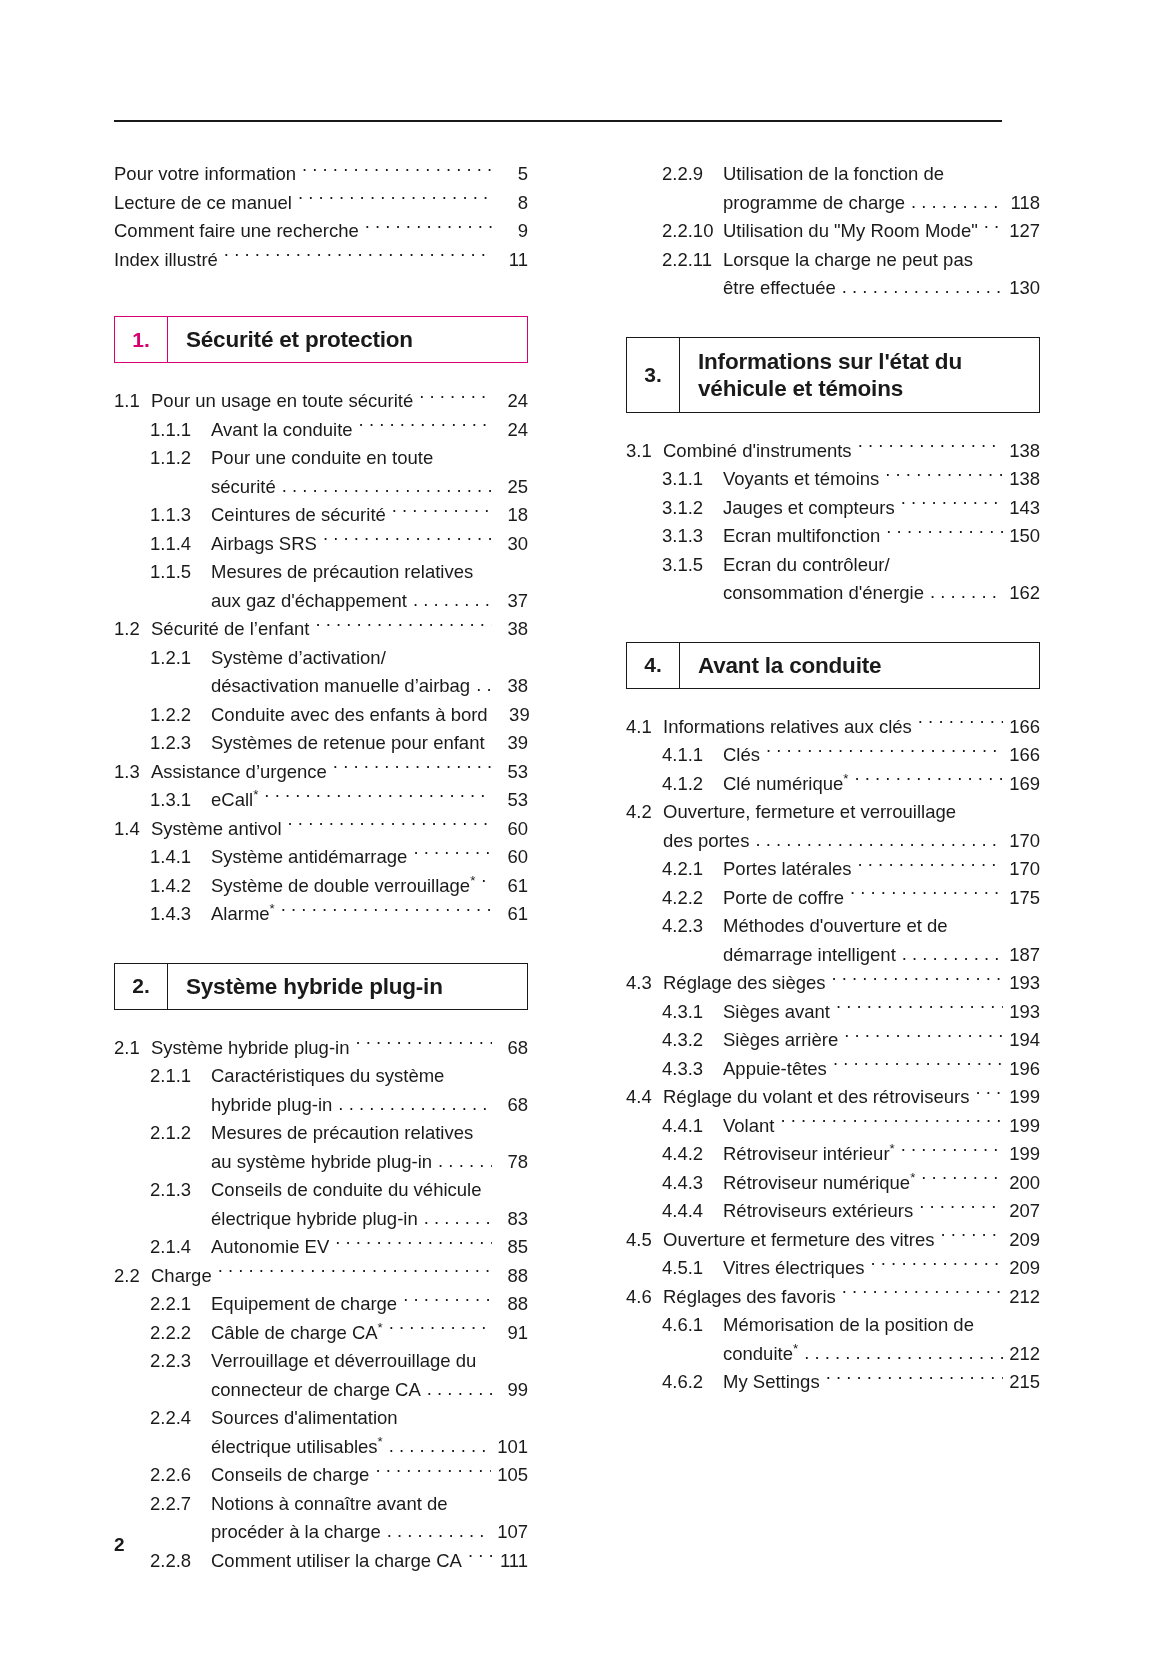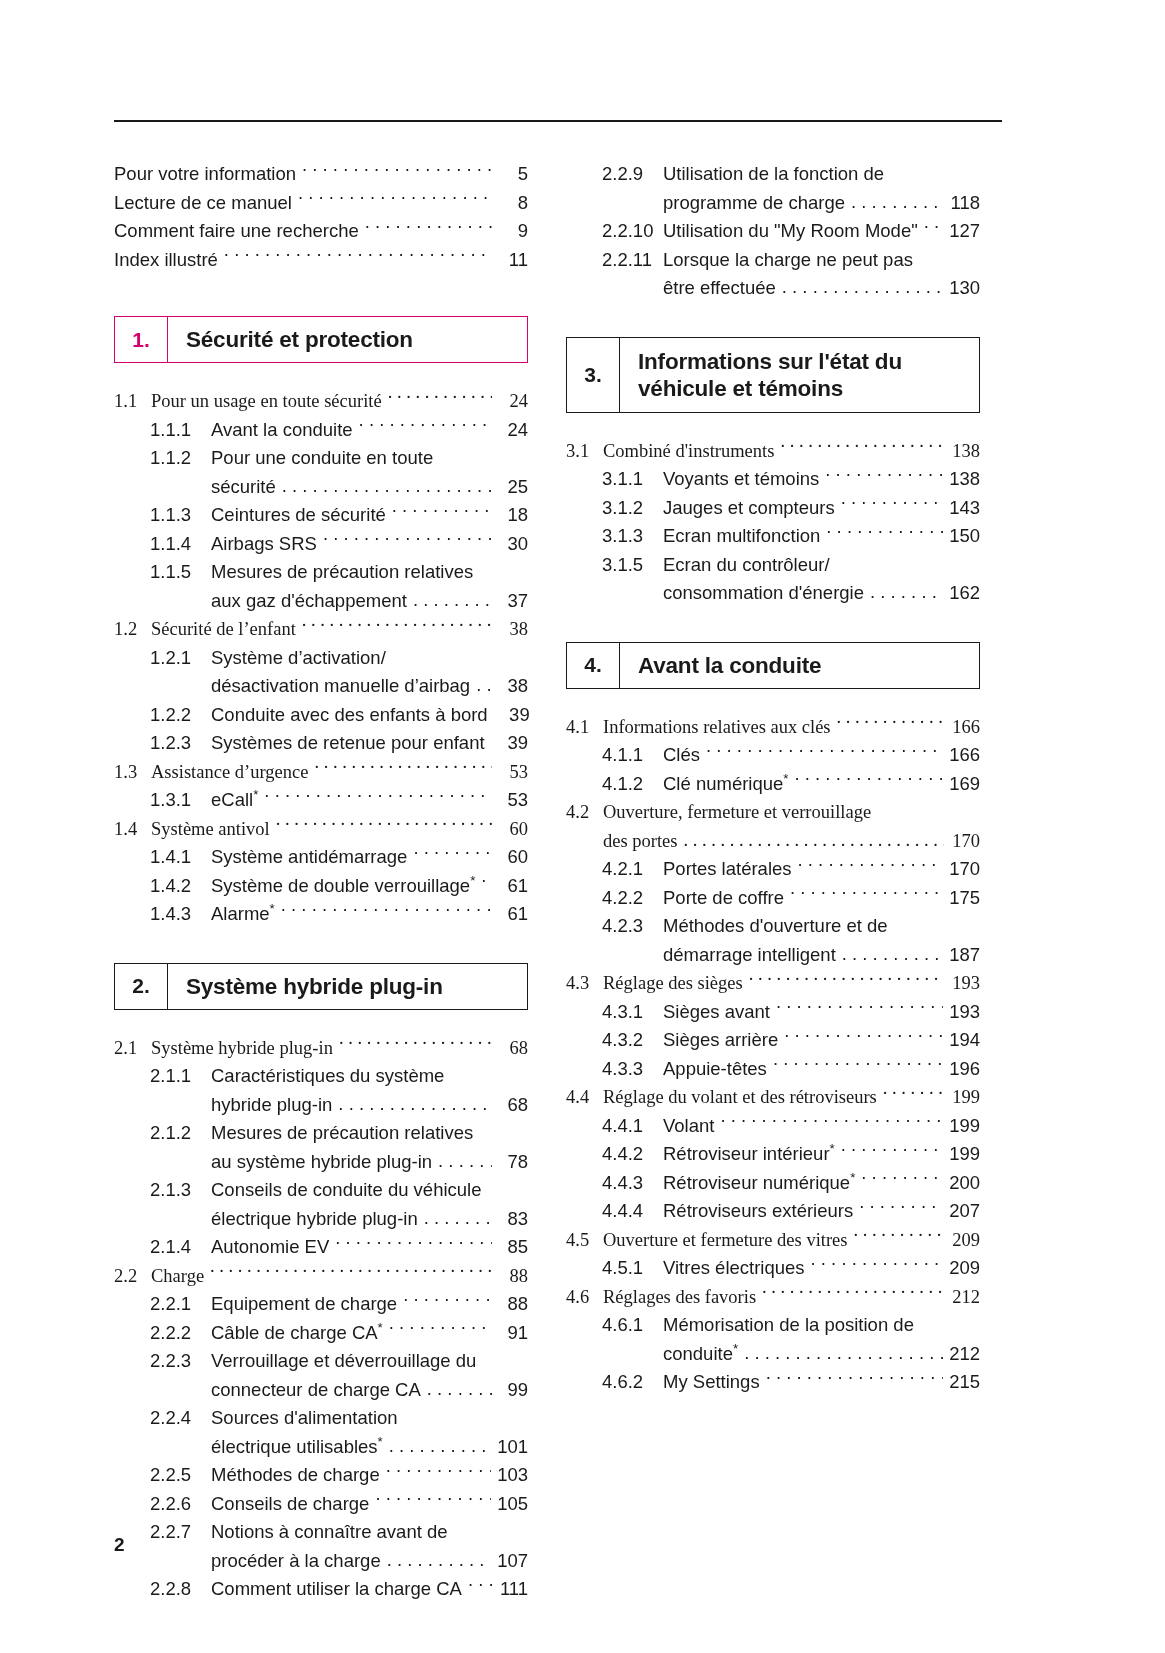--- a/index.html
+++ b/index.html
@@ -25,21 +25,21 @@
     width: 888px;
     height: 1.5px;
     background: #1a1a1a;
   }
   .columns {
     position: absolute;
     left: 114px;
     top: 160px;
     width: 890px;
     display: flex;
-    gap: 38px;
+    gap: 98px;
   }
   .col {
     width: 414px;
     flex: 0 0 414px;
   }
 
   
   .toc-row {
     display: flex;
     align-items: baseline;
@@ -109,21 +109,21 @@
     white-space: nowrap;
   }
   .toc-cont .page-no {
     flex: 0 0 auto;
     text-align: right;
     min-width: 30px;
   }
   .toc-row.no-leader .leader::before { content: ""; }
 
   
-  .ind-1 { padding-left: 0px; font-family: Liberation Serif, serif; }
+  .ind-1 { padding-left: 0px; }
   .ind-2 { padding-left: 36px; }
 
   
   .front .toc-row .label { flex: 0 0 auto; }
 
   
   .chapter {
     box-sizing: border-box;
     border: 1.6px solid #1a1a1a;
     display: flex;
@@ -418,26 +418,20 @@
             <span class="leader"></span>
             <span class="page-no"></span>
           </div>
           <div class="toc-cont ind-2">
             <span class="spacer lvl3"></span>
             <span class="label">électrique utilisables<span class="sup">*</span></span>
             <span class="leader"></span>
             <span class="page-no">101</span>
           </div>
           <div class="toc-row ind-2">
-            <span class="num lvl3">2.2.5</span>
-            <span class="label">Méthodes de charge</span>
-            <span class="leader"></span>
-            <span class="page-no">103</span>
-          </div>
-          <div class="toc-row ind-2">
             <span class="num lvl3">2.2.6</span>
             <span class="label">Conseils de charge</span>
             <span class="leader"></span>
             <span class="page-no">105</span>
           </div>
           <div class="toc-row ind-2 no-leader">
             <span class="num lvl3">2.2.7</span>
             <span class="label">Notions à connaître avant de</span>
             <span class="leader"></span>
             <span class="page-no"></span>

